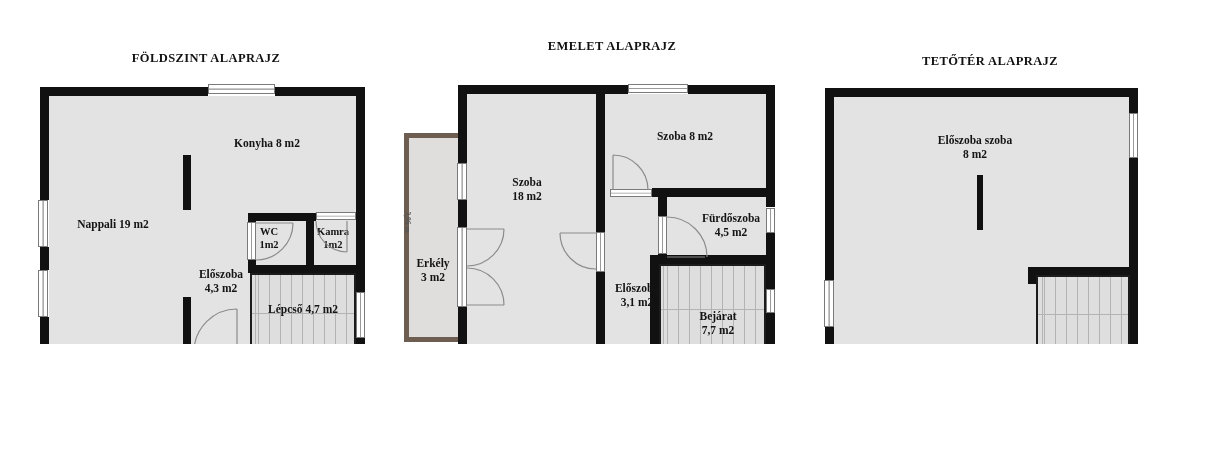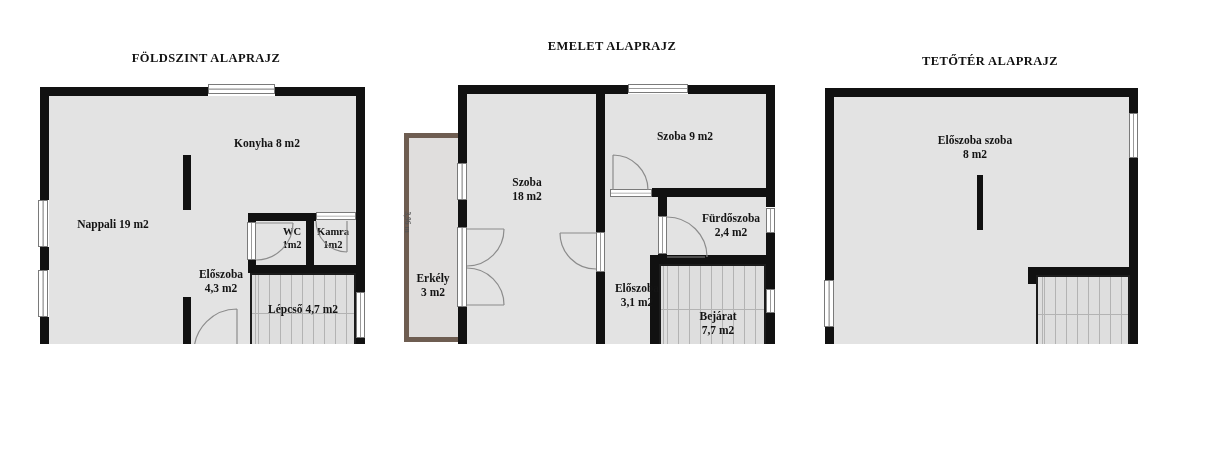--- a/index.html
+++ b/index.html
@@ -60,21 +60,21 @@
     <div class="win-v" style="left:38px;top:270px;width:10px;height:47px;"></div>
     <div class="win-v" style="left:356px;top:292px;width:9px;height:46px;"></div>
     <div class="win-h" style="left:316px;top:212px;width:40px;height:8px;"></div>
     <div class="win-v" style="left:247px;top:222px;width:9px;height:38px;"></div>
     <div class="win-h" style="left:193px;top:352px;width:47px;height:8px;"></div>
 
     <div class="stairs" style="left:250px;top:273px;width:106px;height:79px;"></div>
 
     <div class="lbl" style="left:267px;top:143px;">Konyha 8 m2</div>
     <div class="lbl" style="left:113px;top:224px;">Nappali 19 m2</div>
-    <div class="lbl small" style="left:292px;top:239px;">
+    <div class="lbl small" style="left:269px;top:239px;">
       <span style="display:block">WC</span>
       <span style="display:block">1m2</span>
     </div>
     <div class="lbl small" style="left:333px;top:239px;">
       <span style="display:block">Kamra</span>
       <span style="display:block">1m2</span>
     </div>
     <div class="lbl" style="left:221px;top:281px;">
       <span style="display:block">Előszoba</span>
       <span style="display:block">4,3 m2</span>
@@ -122,34 +122,34 @@
     <div class="win-h" style="left:610px;top:189px;width:42px;height:8px;"></div>
     <div class="win-v" style="left:658px;top:216px;width:9px;height:38px;"></div>
     <div class="win-h" style="left:608px;top:352px;width:48px;height:8px;"></div>
 
     <div class="stairs" style="left:659px;top:264px;width:107px;height:88px;"></div>
 
     <div class="lbl" style="left:527px;top:189px;">
       <span style="display:block">Szoba</span>
       <span style="display:block">18 m2</span>
     </div>
-    <div class="lbl" style="left:685px;top:136px;">Szoba 9 m2</div>
+    <div class="lbl" style="left:685px;top:136px;">Szoba 8 m2</div>
     <div class="lbl" style="left:731px;top:225px;">
       <span style="display:block">Fürdőszoba</span>
-      <span style="display:block">2,4 m2</span>
+      <span style="display:block">4,5 m2</span>
     </div>
     <div class="lbl" style="left:637px;top:295px;">
       <span style="display:block">Előszoba</span>
       <span style="display:block">3,1 m2</span>
     </div>
     <div class="lbl" style="left:718px;top:323px;">
       <span style="display:block">Bejárat</span>
       <span style="display:block">7,7 m2</span>
     </div>
-    <div class="lbl" style="left:433px;top:270px;margin-top:15px;">
+    <div class="lbl" style="left:433px;top:270px;">
       <span style="display:block">Erkély</span>
       <span style="display:block">3 m2</span>
     </div>
   </div>
 
   <div class="title" style="left:990px;top:61px;">TETŐTÉR ALAPRAJZ</div>
   <div>
     <div class="floor" style="left:834px;top:97px;width:295px;height:255px;"></div>
     <div class="wall" style="left:825px;top:88px;width:313px;height:9px;"></div>
     <div class="wall" style="left:825px;top:352px;width:128px;height:9px;"></div>

